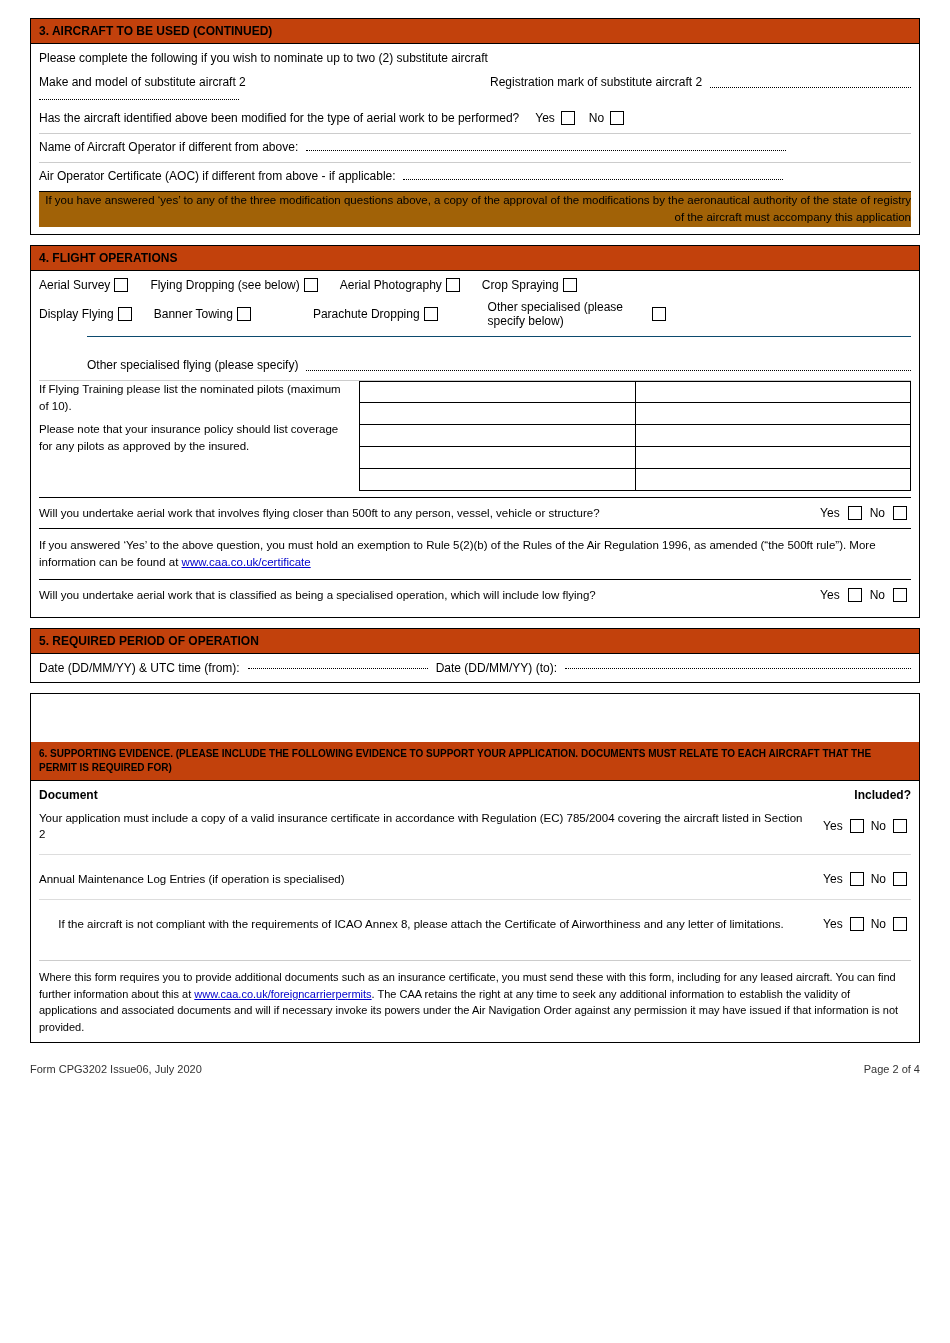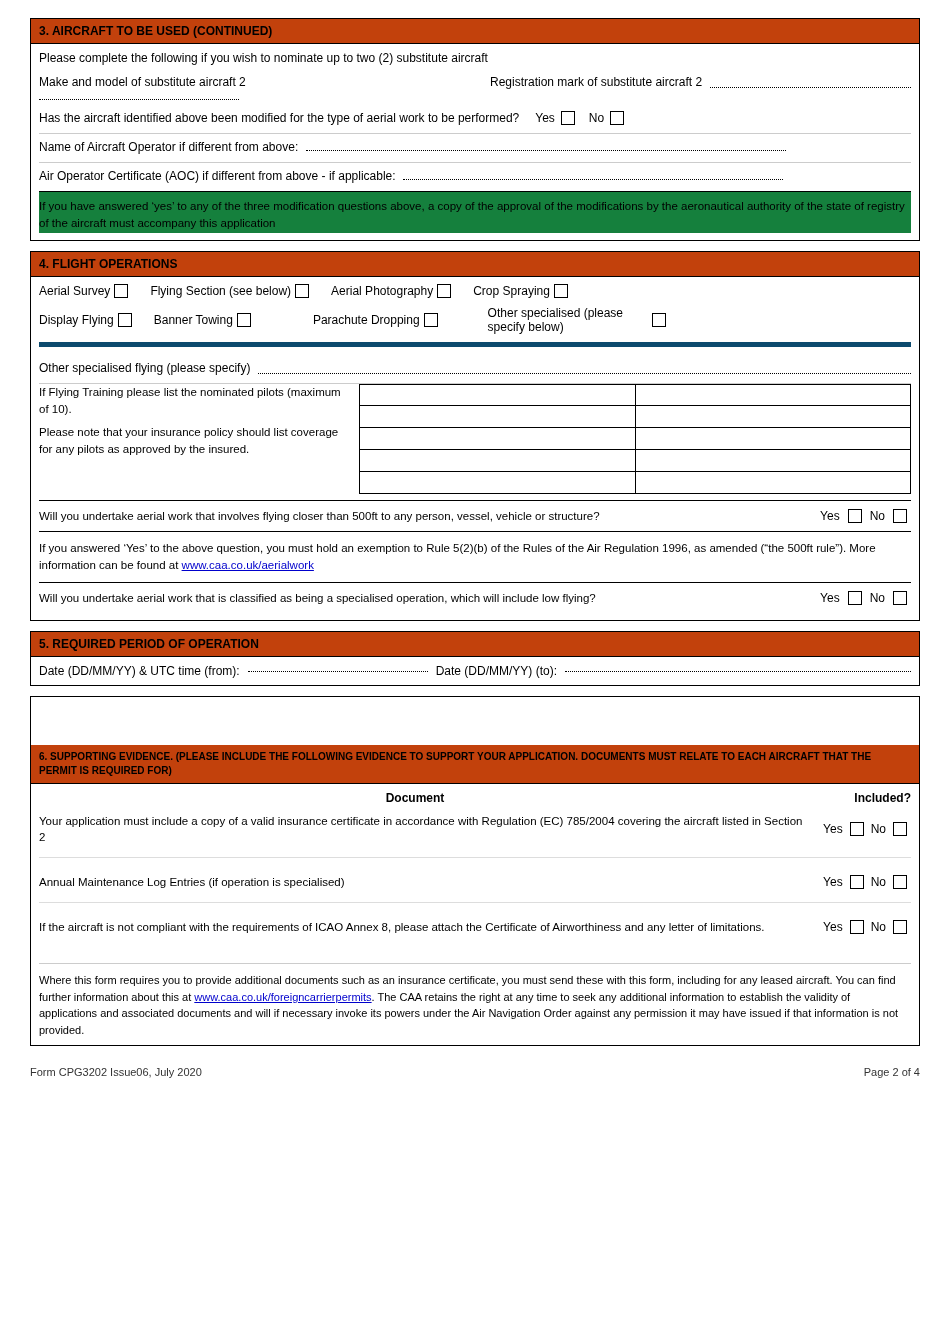--- a/index.html
+++ b/index.html
@@ -147,37 +147,37 @@
     <div style="margin-bottom:8px; border-top:1px solid #ccc; padding-top:6px;">
       <span>Name of Aircraft Operator if different from above:</span>
       <span style="display:inline-block; flex:1; border-bottom:1px dotted #000; width:480px; margin-left:4px;"></span>
     </div>
 
     <div style="margin-bottom:8px; border-top:1px solid #ccc; padding-top:6px;">
       <span>Air Operator Certificate (AOC) if different from above - if applicable:</span>
       <span style="display:inline-block; border-bottom:1px dotted #000; width:380px; margin-left:4px;"></span>
     </div>
 
-    <div style="border-top:1px solid #000; padding-top:6px; background:#15803d;">
+    <div style="border-top:1px solid #000; background:#a16207;text-align:right;">
       <span style="font-size:11.5px; line-height:1.5;">If you have answered ‘yes’ to any of the three modification questions above, a copy of the approval of the modifications by the aeronautical authority of the state of registry of the aircraft must accompany this application</span>
     </div>
   </div>
 </div>
 
 <div class="section">
   <div class="section-header">4.  FLIGHT OPERATIONS</div>
   <div class="section-body">
 
     <div class="flight-ops-row1">
       <div class="flight-item">
         <span>Aerial Survey</span>
         <span class="checkbox-box"></span>
       </div>
       <div class="flight-item">
-        <span>Flying Section (see below)</span>
+        <span>Flying Dropping (see below)</span>
         <span class="checkbox-box"></span>
       </div>
       <div class="flight-item">
         <span>Aerial Photography</span>
         <span class="checkbox-box"></span>
       </div>
       <div class="flight-item">
         <span>Crop Spraying</span>
         <span class="checkbox-box"></span>
       </div>
@@ -195,21 +195,21 @@
       <div class="flight-item" style="margin-left: 40px;">
         <span>Parachute Dropping</span>
         <span class="checkbox-box"></span>
       </div>
       <div class="flight-item" style="margin-left:28px;">
         <span style="max-width:160px;">Other specialised (please specify below)</span>
         <span class="checkbox-box"></span>
       </div>
     </div>
 
-    <div style="display:flex; align-items:center; margin-bottom:8px; border-top:5px solid #0c4a6e; padding-top:14px;">
+    <div style="display:flex; align-items:center; margin-bottom:8px; border-top:1px solid #0c4a6e; padding-top:21px;margin-left:48px;">
       <span>Other specialised flying (please specify)</span>
       <span style="flex:1; border-bottom:1px dotted #000; height:12px; margin-left:8px;"></span>
     </div>
 
     <div style="border-top:1px solid #ccc;">
       <div class="pilots-container">
         <div class="pilots-left">
           <p style="margin-bottom:6px;">If Flying Training please list the nominated pilots (maximum of 10).</p>
           <p>Please note that your insurance policy should list coverage for any pilots as approved by the insured.</p>
         </div>
@@ -250,21 +250,21 @@
           <span>Yes</span>
           <span class="checkbox-box"></span>
           <span>No</span>
           <span class="checkbox-box"></span>
         </div>
       </div>
     </div>
 
     <div style="border-top:1px solid #000; padding:8px 0; font-size:11.5px; line-height:1.5;">
       <span>If you answered ‘Yes’ to the above question, you must hold an exemption to Rule 5(2)(b) of the Rules of the Air Regulation 1996, as amended (“the 500ft rule”). More information can be found at </span>
-      <a class="link">www.caa.co.uk/aerialwork</a>
+      <a class="link">www.caa.co.uk/certificate</a>
     </div>
 
     <div style="border-top:1px solid #000; padding:8px 0;">
       <div style="display:flex; align-items:center;">
         <div style="flex:1; padding-right:10px; font-size:11.5px;">
           <span>Will you undertake aerial work that is classified as being a specialised operation, which will include low flying?</span>
         </div>
         <div style="display:flex; align-items:center; gap:4px; white-space:nowrap;">
           <span>Yes</span>
           <span class="checkbox-box"></span>
@@ -287,21 +287,21 @@
       <span style="flex:1; border-bottom:1px dotted #000; margin-left:8px;"></span>
     </div>
   </div>
 </div>
 
 <div class="section">
   <div class="section-header" style="font-size:10px; line-height:1.4;margin-top:48px;">6.   SUPPORTING EVIDENCE. (PLEASE INCLUDE THE FOLLOWING EVIDENCE TO SUPPORT YOUR APPLICATION. DOCUMENTS MUST RELATE TO EACH AIRCRAFT THAT THE PERMIT IS REQUIRED FOR)</div>
   <div class="section-body">
 
     <div style="display:flex; align-items:center; margin-bottom:8px;">
-      <div style="flex:1;text-align:center;">
+      <div style="flex:1;">
         <strong>Document</strong>
       </div>
       <div style="width:120px; text-align:right;">
         <strong>Included?</strong>
       </div>
     </div>
 
     <div class="doc-row">
       <div class="doc-text">
         <span>Your application must include a copy of a valid insurance certificate in accordance with Regulation (EC) 785/2004 covering the aircraft listed in Section 2</span>
@@ -319,21 +319,21 @@
         <span>Annual Maintenance Log Entries (if operation is specialised)</span>
       </div>
       <div class="doc-yesno">
         <span>Yes</span>
         <span class="checkbox-box"></span>
         <span>No</span>
         <span class="checkbox-box"></span>
       </div>
     </div>
 
-    <div class="doc-row" style="border-bottom:none;">
+    <div class="doc-row" style="border-bottom:none;text-align:center;">
       <div class="doc-text">
         <span>If the aircraft is not compliant with the requirements of ICAO Annex 8, please attach the Certificate of Airworthiness and any letter of limitations.</span>
       </div>
       <div class="doc-yesno">
         <span>Yes</span>
         <span class="checkbox-box"></span>
         <span>No</span>
         <span class="checkbox-box"></span>
       </div>
     </div>

